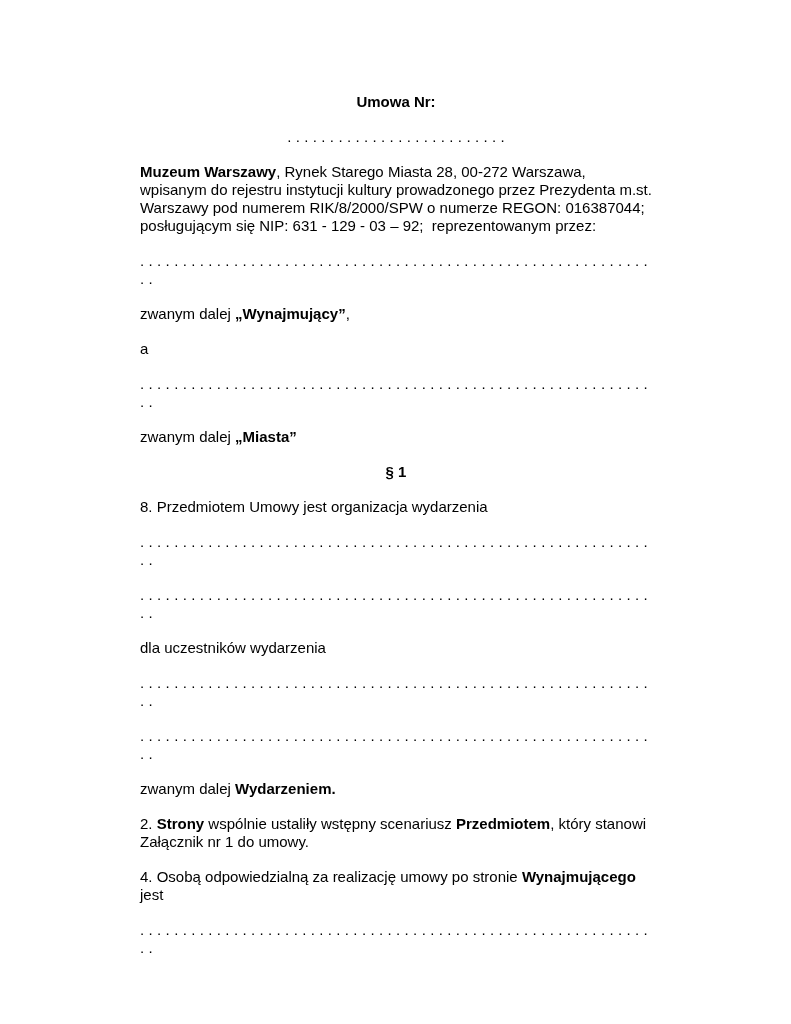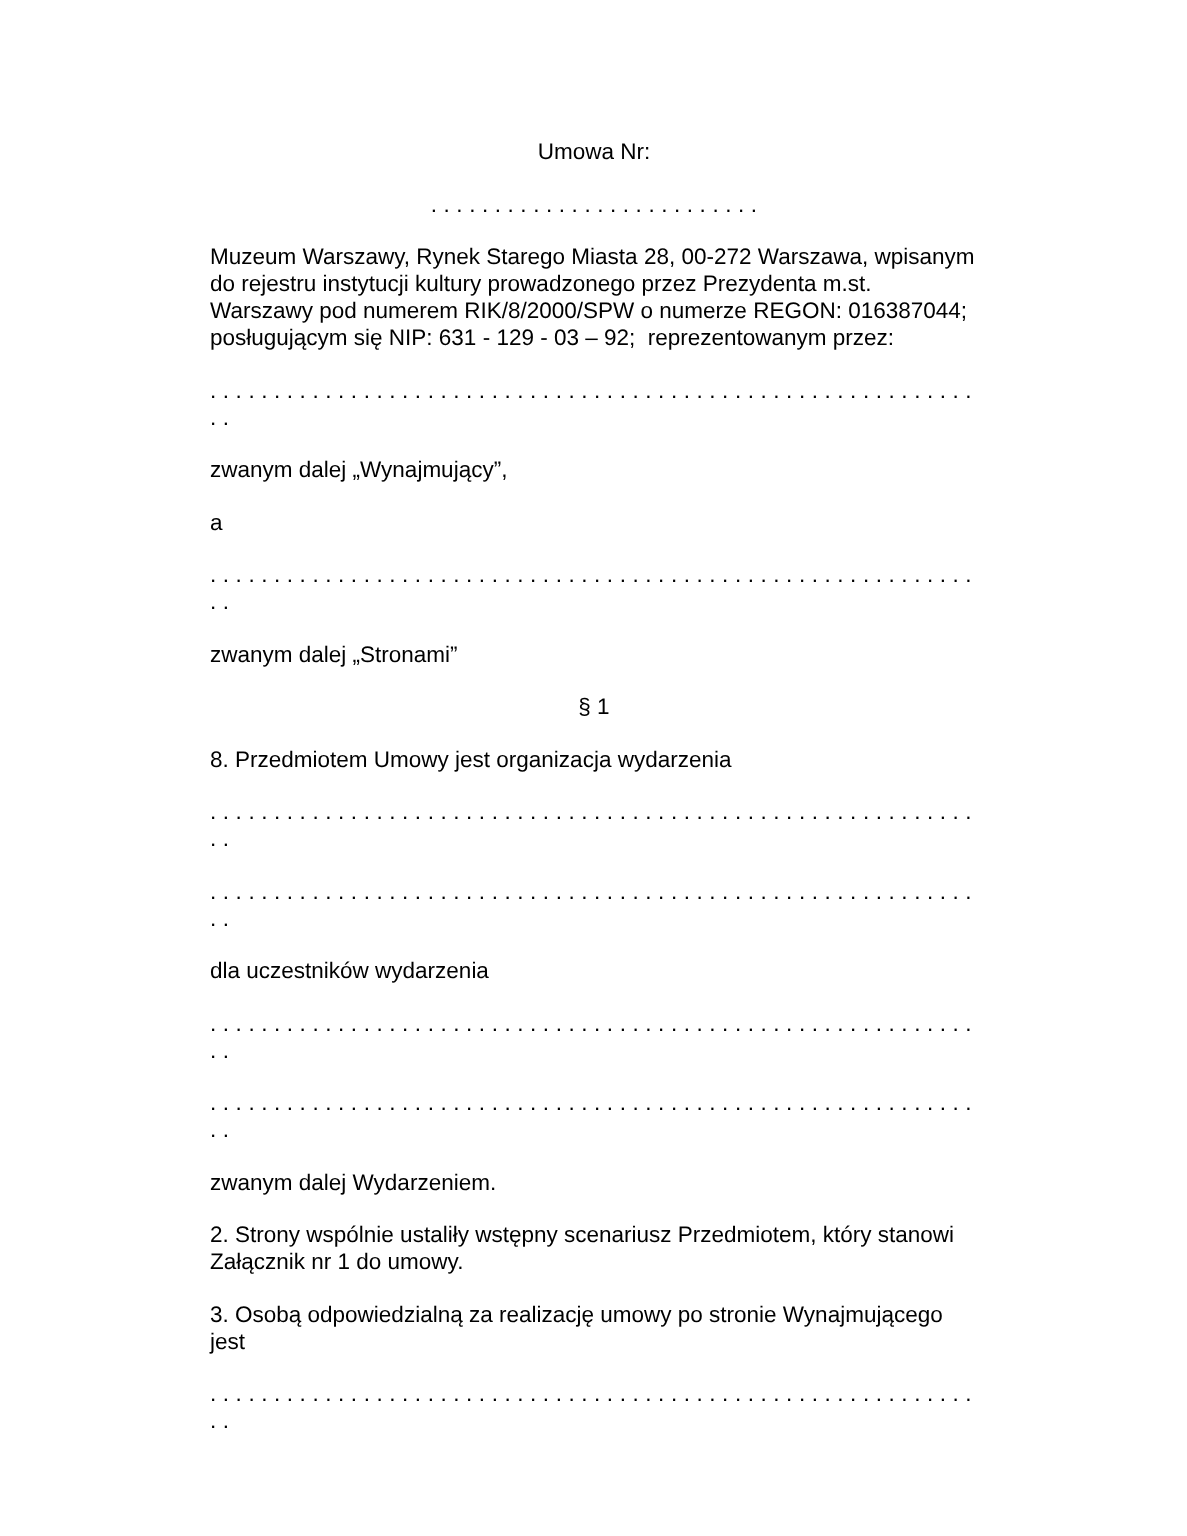--- a/index.html
+++ b/index.html
@@ -18,21 +18,21 @@
     font-size: 15px;
     line-height: 18px;
     padding: 93px 139px 0 140px;
     overflow: hidden;
   }
   .page p {
     margin: 0 0 17px 0;
     white-space: pre-wrap;
   }
   .center { text-align: center; }
-  .bold, b { font-weight: normal; }
+  .bold, b { font-weight: bold; }
   .dots {
     white-space: nowrap;
     overflow: hidden;
     letter-spacing: 0.1px;
   }
   .tight { margin-bottom: 0; }
   .mb13 { margin-bottom: 13px; }
   .mb21 { margin-bottom: 21px; }
   .mb22 { margin-bottom: 22px; }
   .mb24 { margin-bottom: 24px; }
@@ -51,38 +51,38 @@
   <p class="mb13"><b>Muzeum Warszawy</b><span>, Rynek Starego Miasta 28, 00-272 Warszawa, wpisanym do rejestru instytucji kultury prowadzonego przez Prezydenta m.st. Warszawy pod numerem RIK/8/2000/SPW o numerze REGON: 016387044; posługującym się NIP: 631 - 129 - 03 – 92;  reprezentowanym przez:</span></p>
 
   <p class="dots tight">. . . . . . . . . . . . . . . . . . . . . . . . . . . . . . . . . . . . . . . . . . . . . . . . . . . . . . . . . . . . . .</p>
 
   <p class="tight"><span>zwanym dalej </span><b>„Wynajmujący”</b><span>,</span></p>
 
   <p class="mb21">a</p>
 
   <p class="dots tight">. . . . . . . . . . . . . . . . . . . . . . . . . . . . . . . . . . . . . . . . . . . . . . . . . . . . . . . . . . . . . .</p>
 
-  <p><span>zwanym dalej </span><b>„Stronami”</b></p>
+  <p><span>zwanym dalej </span><b>„Miasta”</b></p>
 
 
   <p class="center bold">§ 1</p>
 
   <p>8. Przedmiotem Umowy jest organizacja wydarzenia</p>
 
   <p class="dots">. . . . . . . . . . . . . . . . . . . . . . . . . . . . . . . . . . . . . . . . . . . . . . . . . . . . . . . . . . . . . .</p>
 
   <p class="dots">. . . . . . . . . . . . . . . . . . . . . . . . . . . . . . . . . . . . . . . . . . . . . . . . . . . . . . . . . . . . . .</p>
 
   <p>dla uczestników wydarzenia</p>
 
   <p class="dots">. . . . . . . . . . . . . . . . . . . . . . . . . . . . . . . . . . . . . . . . . . . . . . . . . . . . . . . . . . . . . .</p>
 
   <p class="dots">. . . . . . . . . . . . . . . . . . . . . . . . . . . . . . . . . . . . . . . . . . . . . . . . . . . . . . . . . . . . . .</p>
 
   <p><span>zwanym dalej </span><b>Wydarzeniem.</b></p>
 
   <p><span>2. </span><b>Strony</b><span> wspólnie ustaliły wstępny scenariusz </span><b>Przedmiotem</b><span>, który stanowi Załącznik nr 1 do umowy.</span></p>
 
-  <p><span>3. Osobą odpowiedzialną za realizację umowy po stronie </span><b>Wynajmującego</b><span> jest</span></p>
+  <p><span>4. Osobą odpowiedzialną za realizację umowy po stronie </span><b>Wynajmującego</b><span> jest</span></p>
 
   <p class="dots">. . . . . . . . . . . . . . . . . . . . . . . . . . . . . . . . . . . . . . . . . . . . . . . . . . . . . . . . . . . . . .</p>
 
 </div>
 
 </body></html>

